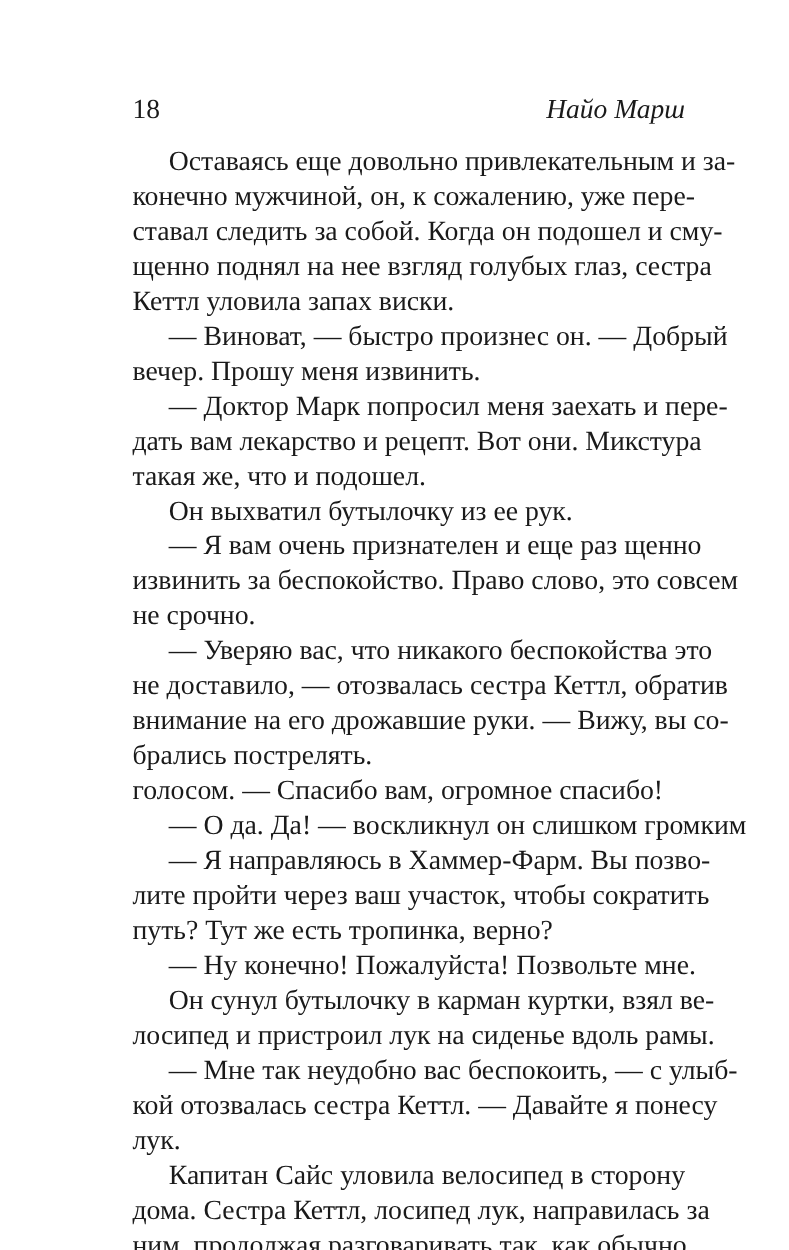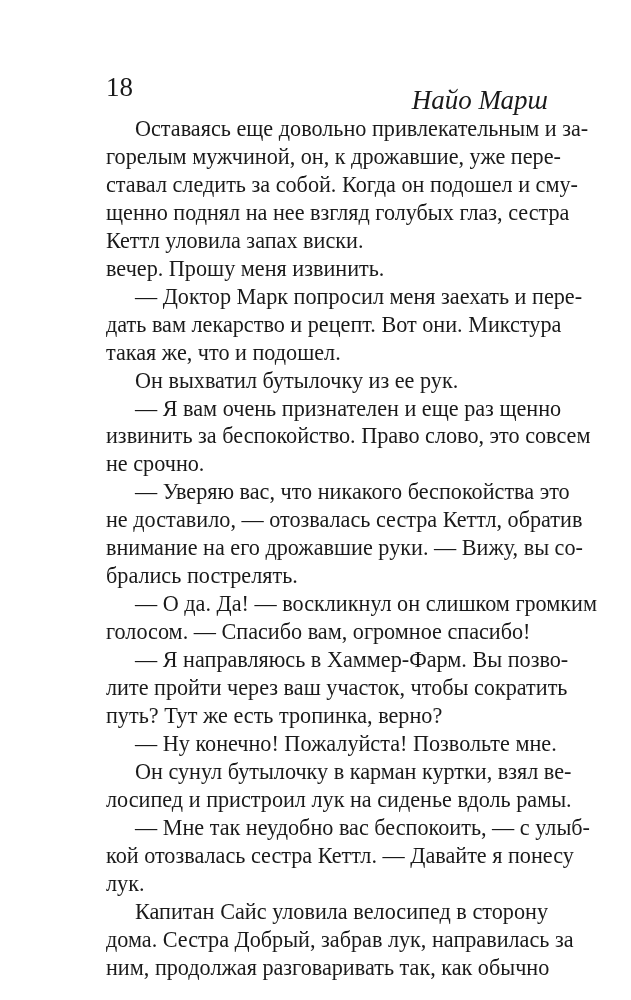--- a/index.html
+++ b/index.html
@@ -21,32 +21,32 @@
       top: 0;
       width: 442px;
       height: 1000px;
     }
     .running-head {
       position: absolute;
       top: 74px;
       left: 0;
       width: 442px;
       height: 26px;
-      font-size: 27px;
+      font-size: 22px;
       line-height: 26px;
     }
     .page-number {
       position: absolute;
       left: 0;
       top: 0;
     }
     .author {
       position: absolute;
       right: 0;
-      top: 13px;
+      top: 0;
       font-style: italic;
     }
     .body-text {
       position: absolute;
       top: 115px;
       left: 0;
       width: 442px;
       font-size: 22.2px;
       line-height: 27.95px;
       text-align: justify;
@@ -76,26 +76,27 @@
 
 <div class="page">
   <div class="running-head">
     <span class="page-number">18</span>
     <span class="author">Найо Марш</span>
   </div>
 
   <div class="body-text" id="body-text">
       <div class="para">
         <span class="line first">Оставаясь еще довольно привлекательным и за-</span>
-        <span class="line">горелым мужчиной, он, к дрожавшие, уже пере-</span>
+        <span class="line">конечно мужчиной, он, к сожалению, уже пере-</span>
         <span class="line">ставал следить за собой. Когда он подошел и сму-</span>
         <span class="line">щенно поднял на нее взгляд голубых глаз, сестра</span>
         <span class="line last">Кеттл уловила запах виски.</span>
       </div>
       <div class="para">
+        <span class="line first">— Виноват, — быстро произнес он. — Добрый</span>
         <span class="line last">вечер. Прошу меня извинить.</span>
       </div>
       <div class="para">
         <span class="line first">— Доктор Марк попросил меня заехать и пере-</span>
         <span class="line">дать вам лекарство и рецепт. Вот они. Микстура</span>
         <span class="line last">такая же, что и подошел.</span>
       </div>
       <div class="para">
         <span class="line first last">Он выхватил бутылочку из ее рук.</span>
       </div>
@@ -104,39 +105,39 @@
         <span class="line">извинить за беспокойство. Право слово, это совсем</span>
         <span class="line last">не срочно.</span>
       </div>
       <div class="para">
         <span class="line first">— Уверяю вас, что никакого беспокойства это</span>
         <span class="line">не доставило, — отозвалась сестра Кеттл, обратив</span>
         <span class="line">внимание на его дрожавшие руки. — Вижу, вы со-</span>
         <span class="line last">брались пострелять.</span>
       </div>
       <div class="para">
+        <span class="line last">голосом. — Спасибо вам, огромное спасибо!</span>
         <span class="line first">— О да. Да! — воскликнул он слишком громким</span>
-        <span class="line last">голосом. — Спасибо вам, огромное спасибо!</span>
       </div>
       <div class="para">
         <span class="line first">— Я направляюсь в Хаммер-Фарм. Вы позво-</span>
         <span class="line">лите пройти через ваш участок, чтобы сократить</span>
         <span class="line last">путь? Тут же есть тропинка, верно?</span>
       </div>
       <div class="para">
         <span class="line first last">— Ну конечно! Пожалуйста! Позвольте мне.</span>
       </div>
       <div class="para">
         <span class="line first">Он сунул бутылочку в карман куртки, взял ве-</span>
         <span class="line last">лосипед и пристроил лук на сиденье вдоль рамы.</span>
       </div>
       <div class="para">
         <span class="line first">— Мне так неудобно вас беспокоить, — с улыб-</span>
         <span class="line">кой отозвалась сестра Кеттл. — Давайте я понесу</span>
         <span class="line last">лук.</span>
       </div>
       <div class="para">
         <span class="line first">Капитан Сайс уловила велосипед в сторону</span>
-        <span class="line">дома. Сестра Добрый, забрав лук, направилась за</span>
+        <span class="line">дома. Сестра Кеттл, лосипед лук, направилась за</span>
         <span class="line">ним, продолжая разговаривать так, как обычно</span>
       </div>
     </div>
 </div>
 
 </body></html>

